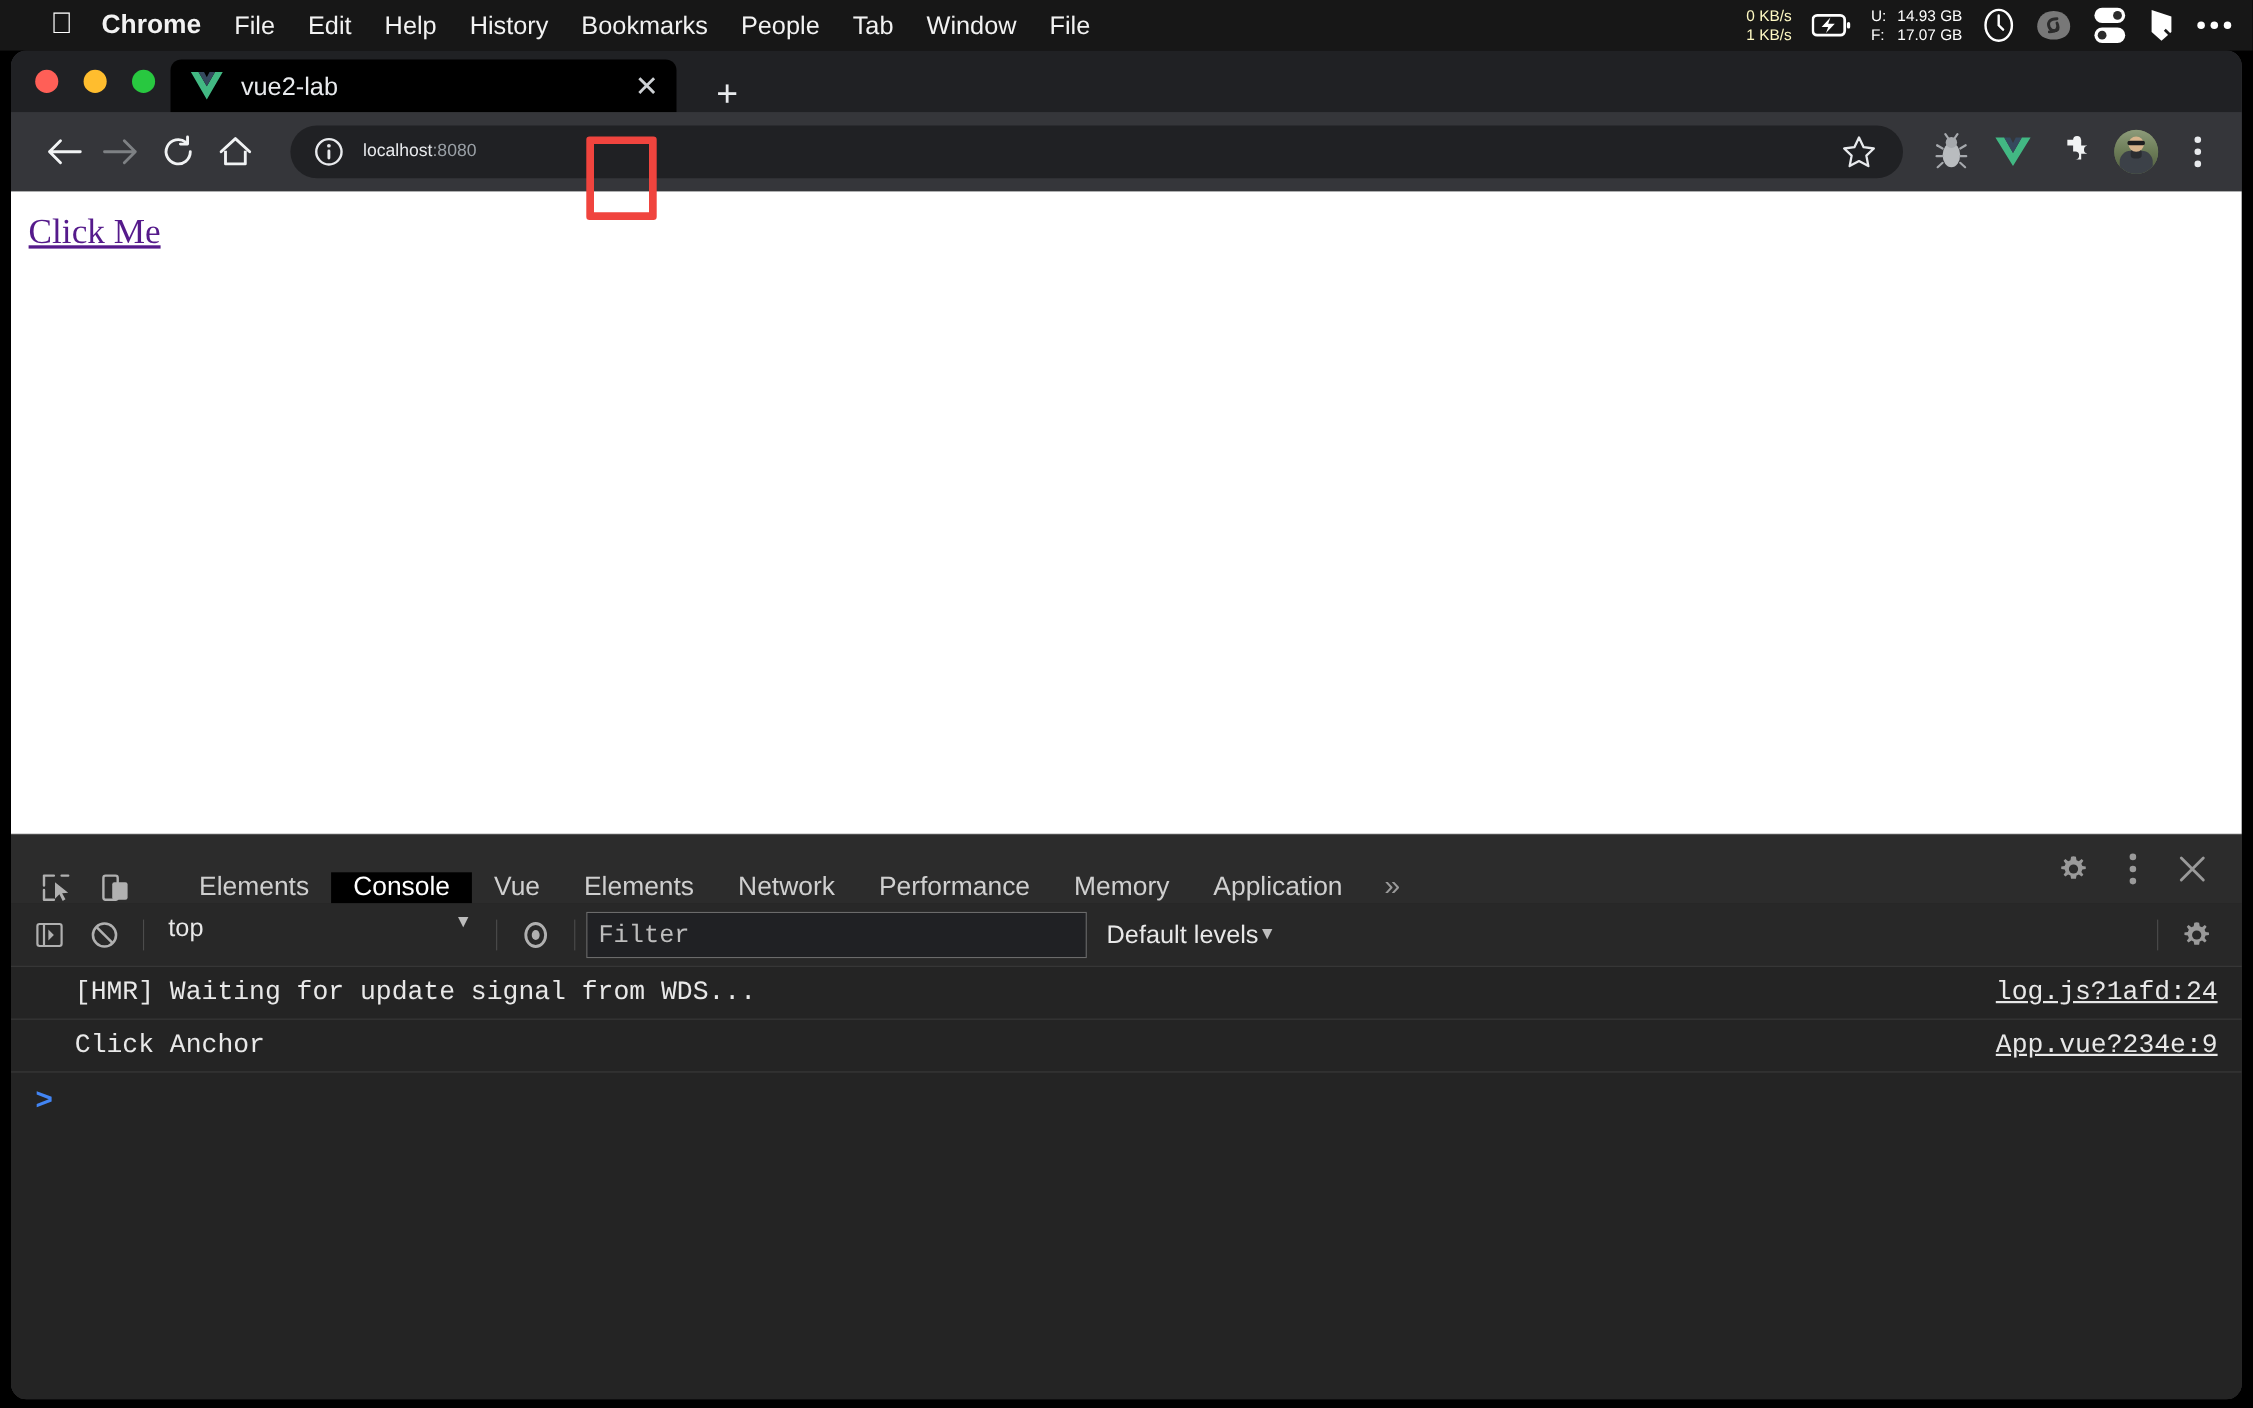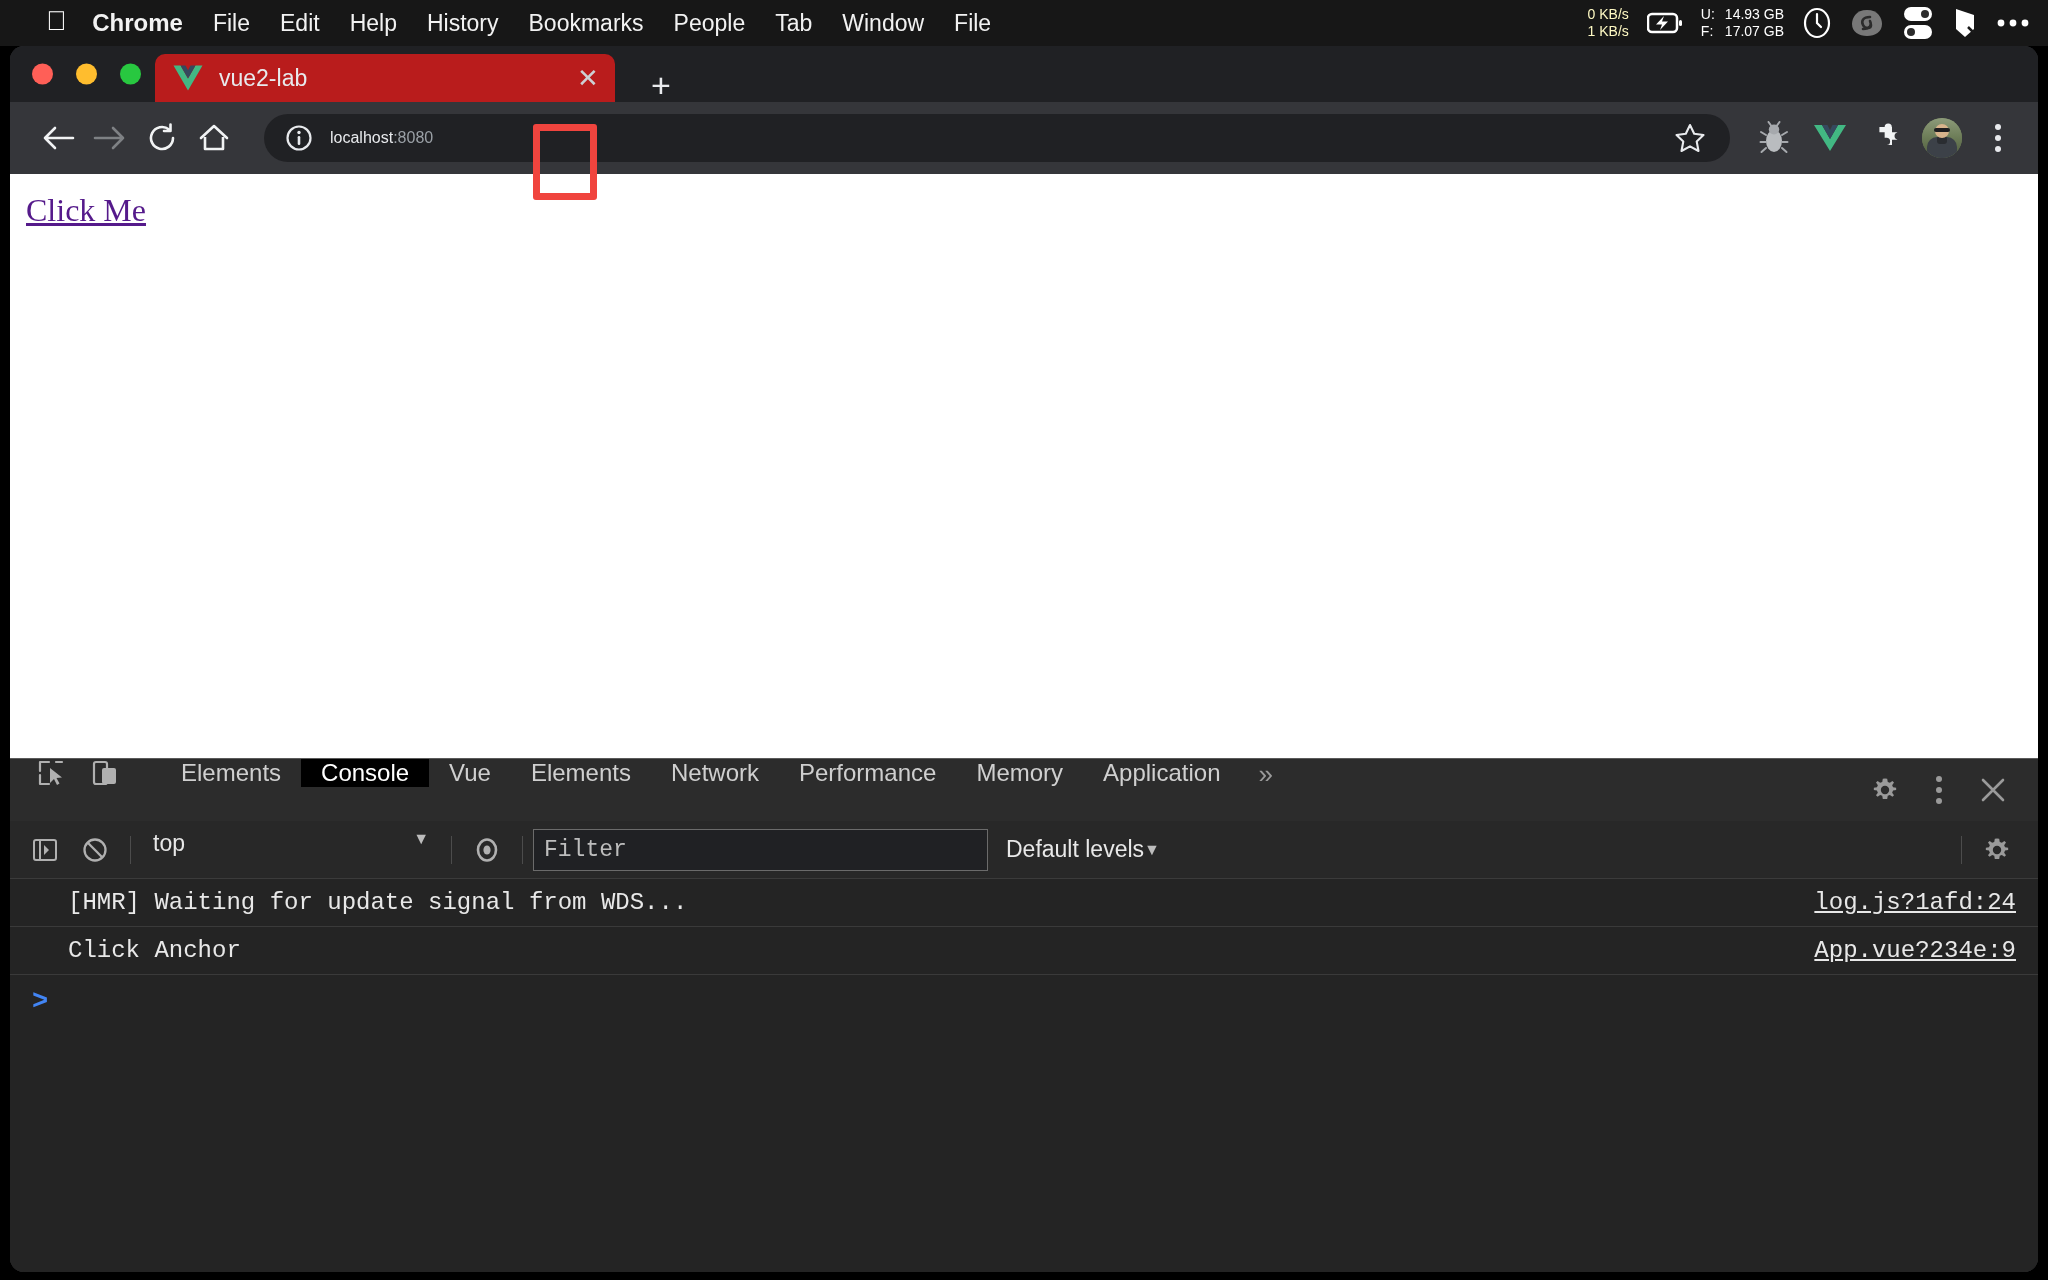--- a/index.html
+++ b/index.html
@@ -83,21 +83,21 @@
     display: flex; gap: 23px;
   }
   .dot { width: 21px; height: 21px; border-radius: 50%; }
   .dot.red { background: #ff5f57; }
   .dot.yellow { background: #ffbd2e; }
   .dot.green { background: #28c840; }
 
   .tab {
     position: absolute; left: 145px; top: 8px;
     width: 460px; height: 48px;
-    background: #b91c1c;
+    background: #000000;
     border-radius: 10px 10px 0 0;
     display: flex; align-items: center;
     padding: 0 10px 0 18px;
   }
   .tab-favicon { width: 30px; height: 28px; flex: 0 0 auto; margin-right: 16px; }
   .tab-title {
     flex: 1 1 auto;
     font-size: 23px; color: #e8eaed;
     white-space: nowrap; overflow: hidden; text-overflow: ellipsis;
   }
@@ -194,21 +194,21 @@
   
   .devtools {
     background: #282828;
     height: 514px;
     display: flex; flex-direction: column;
     border-top: 1px solid #5a5a5a;
   }
   .dt-tabbar {
     height: 62px;
     background: #2c2c2c;
-    display: flex; align-items: flex-start;
+    display: flex; align-items: flex-end;
     flex: 0 0 auto;
     position: relative;
   }
   .dt-tool {
     width: 54px;
     display: flex; align-items: center; justify-content: center;
   }
   .dt-tool:first-child { margin-left: 14px; }
   .dt-sep {
     width: 1px; margin: 16px 14px;

